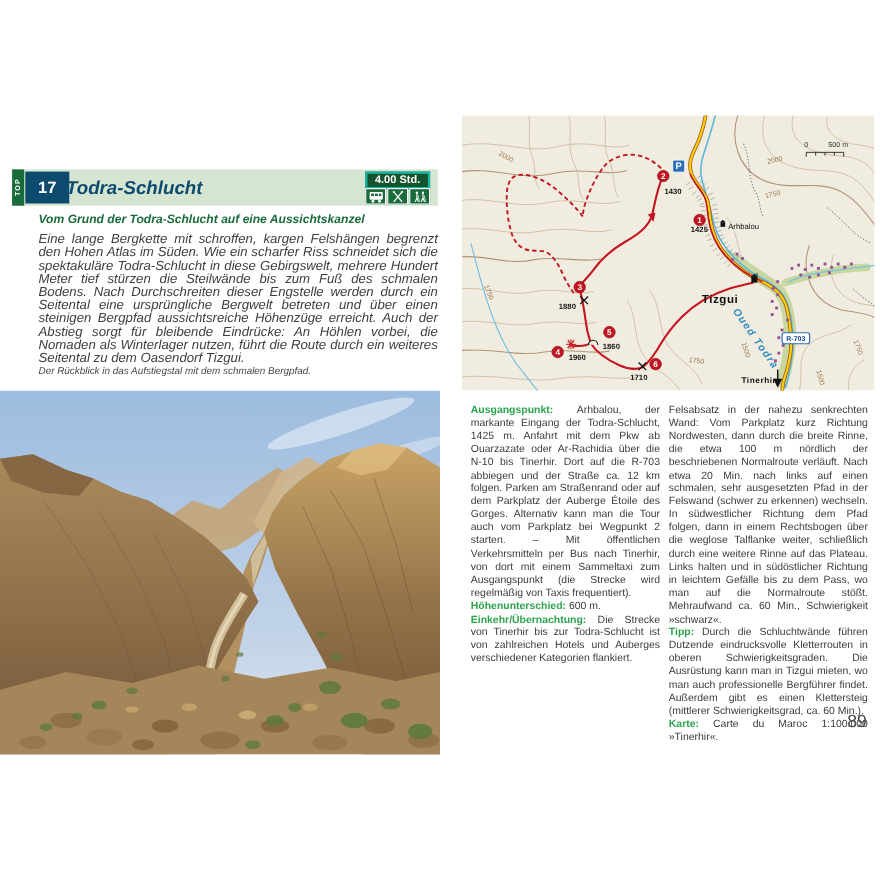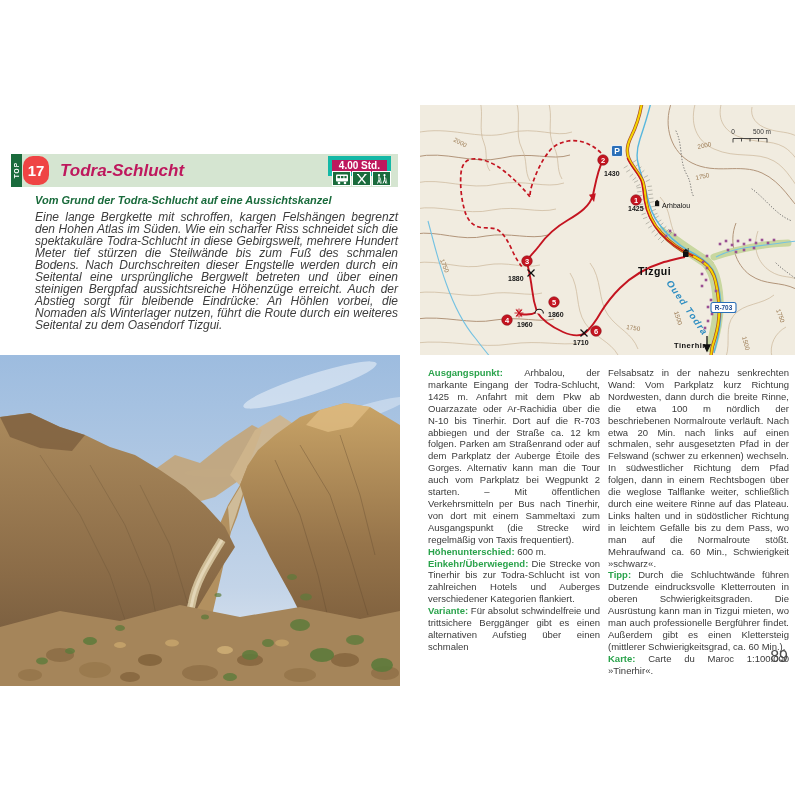--- a/index.html
+++ b/index.html
@@ -5,27 +5,27 @@
   html,body{margin:0;padding:0;background:#fff;}
   .page{position:relative;width:800px;height:800px;background:#ffffff;overflow:hidden;
         font-family:"Liberation Sans",sans-serif;color:#3d3d3d;}
 
   
   .route-bar{position:absolute;left:11px;top:154px;width:387px;height:33px;background:#d5e5d1;}
   .top-tab{position:absolute;left:0;top:0;bottom:0;width:11px;background:#1a6b3c;
            display:flex;align-items:center;justify-content:center;}
   .top-tab span{writing-mode:vertical-rl;transform:rotate(180deg);font-size:6.5px;font-weight:bold;
                 color:#fff;letter-spacing:1px;}
-  .route-num{position:absolute;left:12px;top:2px;bottom:2px;width:26px;background:#ef4444;
+  .route-num{position:absolute;left:12px;top:2px;bottom:2px;width:40px;background:#0c4a6e;
              display:flex;align-items:center;justify-content:center;
-             color:#fff;font-size:15px;font-weight:bold;border-radius:10px;}
+             color:#fff;font-size:15px;font-weight:bold;}
   .route-title{position:absolute;left:49px;top:0;height:33px;line-height:33px;
-               font-size:17px;font-weight:bold;font-style:italic;color:#be185d;}
-  .duration-badge{position:absolute;right:7px;top:2px;height:12px;line-height:12px;background:#be185d;
-                  border:4px solid #14b8a6;color:#fff;font-size:10px;font-weight:bold;padding:0 7px;}
+               font-size:17px;font-weight:bold;font-style:italic;color:#0c4a6e;}
+  .duration-badge{position:absolute;right:7px;top:2px;height:12px;line-height:12px;background:#14532d;
+                  border:2px solid #14b8a6;color:#fff;font-size:10px;font-weight:bold;padding:0 7px;}
   .icon-row{position:absolute;right:7px;top:17px;display:flex;gap:1px;}
   .icon-box{width:17px;height:13px;background:#1a6b3c;border:1px solid #fff;
             display:flex;align-items:center;justify-content:center;}
   .icon-box svg{display:block;}
 
   
   .subtitle{position:absolute;left:35px;top:194px;width:363px;font-size:11px;font-weight:bold;
             font-style:italic;color:#1a6b3c;}
   .intro{position:absolute;left:35px;top:211px;width:363px;font-size:12px;line-height:12.05px;
          font-style:italic;text-align:justify;color:#3d3d3d;}
@@ -96,20 +96,21 @@
             <line x1="9.5" y1="6.8" x2="10.9" y2="10.5"></line>
             <line x1="10.6" y1="4.6" x2="11.9" y2="10.5" stroke-width="0.7"></line>
           </g>
         </svg>
       </div>
     </div>
   </div>
 
   <div class="subtitle">Vom Grund der Todra-Schlucht auf eine Aussichtskanzel</div>
   <div class="intro">Eine lange Bergkette mit schroffen, kargen Felshängen begrenzt den Hohen Atlas im Süden. Wie ein scharfer Riss schneidet sich die spektakuläre Todra-Schlucht in diese Gebirgswelt, mehrere Hundert Meter tief stürzen die Steilwände bis zum Fuß des schmalen Bodens. Nach Durchschreiten dieser Engstelle werden durch ein Seitental eine ursprüngliche Bergwelt betreten und über einen steinigen Bergpfad aussichtsreiche Höhenzüge erreicht. Auch der Abstieg sorgt für bleibende Eindrücke: An Höhlen vorbei, die Nomaden als Winterlager nutzen, führt die Route durch ein weiteres Seitental zu dem Oasendorf Tizgui.</div>
+  <div class="photo-caption">Der Rückblick in das Aufstiegstal mit dem schmalen Bergpfad.</div>
 
   <svg class="photo" viewBox="0 0 400 331" preserveAspectRatio="none">
     <defs>
       <linearGradient id="sky" x1="0" y1="0" x2="0" y2="1">
         <stop offset="0" stop-color="#9dbcdf"></stop>
           <stop offset="0.7" stop-color="#c3d4e8"></stop>
           <stop offset="1" stop-color="#e3e9f0"></stop>
       </linearGradient>
       <linearGradient id="rmt" x1="0" y1="0" x2="0" y2="1">
         <stop offset="0" stop-color="#c9a467"></stop>
@@ -416,22 +417,21 @@
           <circle cx="176" cy="226" r="5.3" fill="#c41420" stroke="#7e0b12" stroke-width="0.5"></circle>
           <text x="176" y="228.8" class="m-marker-num">6</text>
           <text x="153" y="240" class="m-elev">1710</text>
         </g>
       </g>
   </svg>
 
   <div class="info-col" id="info-col-0">
       <p class="seg"><b class="lead">Ausgangspunkt: </b>Arhbalou, der markante Eingang der Todra-Schlucht, 1425 m. Anfahrt mit dem Pkw ab Ouarzazate oder Ar-Rachidia über die N-10 bis Tinerhir. Dort auf die R-703 abbiegen und der Straße ca. 12 km folgen. Parken am Straßenrand oder auf dem Parkplatz der Auberge Étoile des Gorges. Alternativ kann man die Tour auch vom Parkplatz bei Wegpunkt 2 starten. – Mit öffentlichen Verkehrsmitteln per Bus nach Tinerhir, von dort mit einem Sammeltaxi zum Ausgangspunkt (die Strecke wird regelmäßig von Taxis frequentiert).</p>
       <p class="seg"><b class="lead">Höhenunterschied: </b>600 m.</p>
-      <p class="seg"><b class="lead">Einkehr/Überwiegend: </b>Die Strecke von Tinerhir bis zur Todra-Schlucht ist von zahlreichen Hotels und Auberges verschiedener Kategorien flankiert.</p>
-      <p class="seg"><b class="lead">Variante: </b>Für absolut schwindelfreie und trittsichere Berggänger gibt es einen alternativen Aufstieg über einen schmalen</p>
+      <p class="seg"><b class="lead">Einkehr/Übernachtung: </b>Die Strecke von Tinerhir bis zur Todra-Schlucht ist von zahlreichen Hotels und Auberges verschiedener Kategorien flankiert.</p>
     </div>
   <div class="info-col" id="info-col-1">
       <p class="seg">Felsabsatz in der nahezu senkrechten Wand: Vom Parkplatz kurz Richtung Nordwesten, dann durch die breite Rinne, die etwa 100 m nördlich der beschriebenen Normalroute verläuft. Nach etwa 20 Min. nach links auf einen schmalen, sehr ausgesetzten Pfad in der Felswand (schwer zu erkennen) wechseln. In südwestlicher Richtung dem Pfad folgen, dann in einem Rechtsbogen über die weglose Talflanke weiter, schließlich durch eine weitere Rinne auf das Plateau. Links halten und in südöstlicher Richtung in leichtem Gefälle bis zu dem Pass, wo man auf die Normalroute stößt. Mehraufwand ca. 60 Min., Schwierigkeit »schwarz«.</p>
       <p class="seg"><b class="lead">Tipp: </b>Durch die Schluchtwände führen Dutzende eindrucksvolle Kletterrouten in oberen Schwierigkeitsgraden. Die Ausrüstung kann man in Tizgui mieten, wo man auch professionelle Bergführer findet. Außerdem gibt es einen Klettersteig (mittlerer Schwierigkeitsgrad, ca. 60 Min.).</p>
       <p class="seg"><b class="lead">Karte: </b>Carte du Maroc 1:100.000 »Tinerhir«.</p>
     </div>
 
   <div class="page-num">89</div>
 </div>
 

